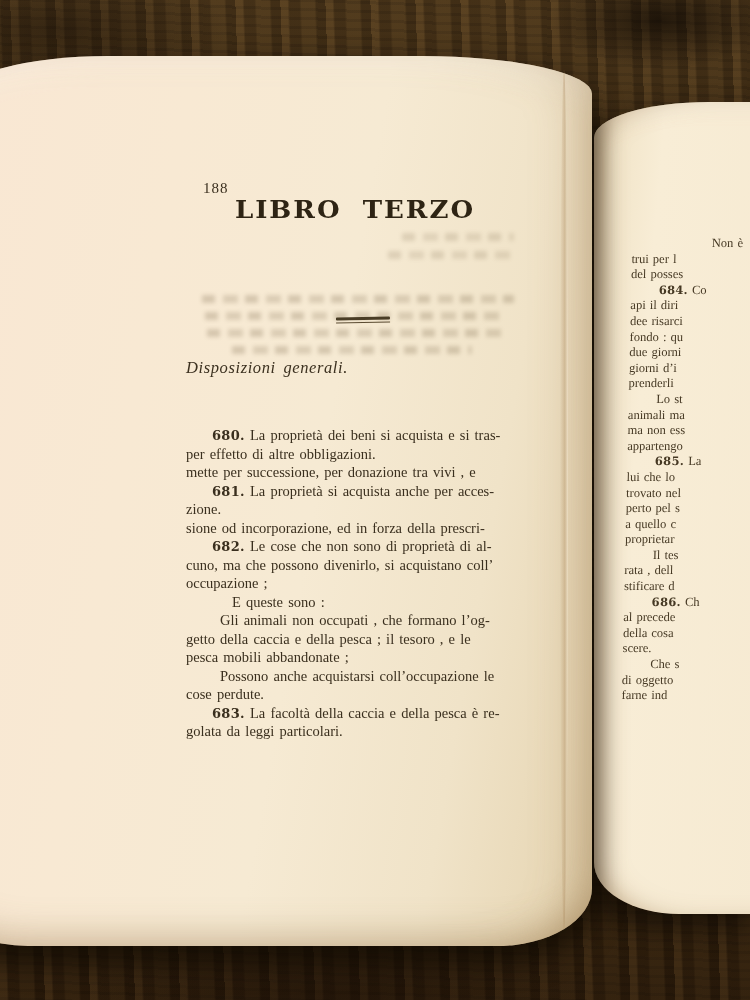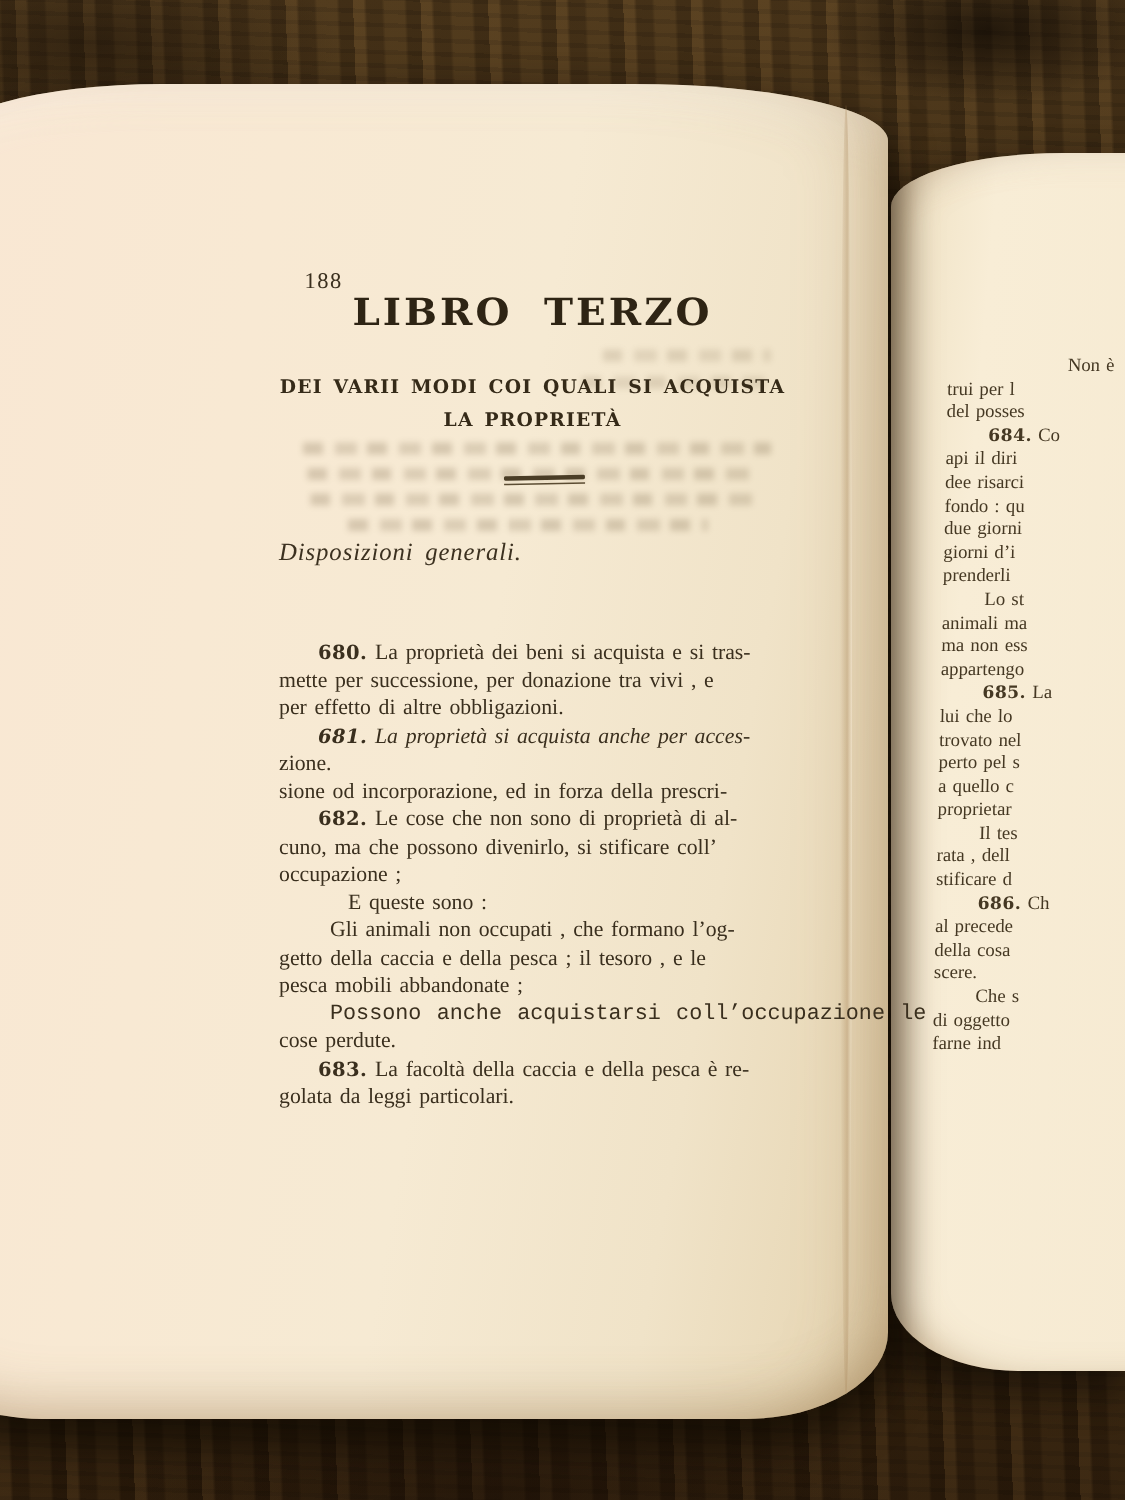--- a/index.html
+++ b/index.html
@@ -96,44 +96,40 @@
 <div class="ghost" style="left:202px;top:295px;width:312px;"></div>
 <div class="ghost" style="left:205px;top:312px;width:300px;"></div>
 <div class="ghost" style="left:207px;top:329px;width:295px;"></div>
 <div class="ghost" style="left:232px;top:346px;width:240px;"></div>
 <div class="ghost" style="left:402px;top:233px;width:112px;opacity:.22;"></div>
 <div class="ghost" style="left:388px;top:251px;width:126px;opacity:.22;"></div>
 
 <div class="content">
   <div class="folio">188</div>
   <div class="title">LIBRO TERZO</div>
-  <div class="subtitle">
-    <div>DEI VARII MODI COI QUALI SI ACQUISTA</div>
-    <div>LA PROPRIETÀ</div>
-  </div>
   <div class="rule">
     <div class="thick"></div>
     <div class="thin"></div>
   </div>
   <div class="section-heading">Disposizioni generali.</div>
   <div class="body-text" id="body-lines">
       <div class="line" style="padding-left: 26px;"><span class="num">680.</span> La proprietà dei beni si acquista e si tras-</div>
+      <div class="line">per effetto di altre obbligazioni.</div>
       <div class="line">mette per successione, per donazione tra vivi , e</div>
-      <div class="line">per effetto di altre obbligazioni.</div>
-      <div class="line" style="padding-left: 26px; font-style: italic;"><span class="num">681.</span> La proprietà si acquista anche per acces-</div>
+      <div class="line" style="padding-left: 26px;"><span class="num">681.</span> La proprietà si acquista anche per acces-</div>
       <div class="line">zione.</div>
       <div class="line">sione od incorporazione, ed in forza della prescri-</div>
       <div class="line" style="padding-left: 26px;"><span class="num">682.</span> Le cose che non sono di proprietà di al-</div>
-      <div class="line">cuno, ma che possono divenirlo, si stificare coll’</div>
+      <div class="line">cuno, ma che possono divenirlo, si acquistano coll’</div>
       <div class="line">occupazione ;</div>
       <div class="line" style="padding-left: 46px;">E queste sono :</div>
       <div class="line" style="padding-left: 34px;">Gli animali non occupati , che formano l’og-</div>
       <div class="line">getto della caccia e della pesca ; il tesoro , e le</div>
       <div class="line">pesca mobili abbandonate ;</div>
-      <div class="line" style="padding-left: 34px; font-family: Liberation Mono, monospace;">Possono anche acquistarsi coll’occupazione le</div>
+      <div class="line" style="padding-left: 34px;">Possono anche acquistarsi coll’occupazione le</div>
       <div class="line">cose perdute.</div>
       <div class="line" style="padding-left: 26px;"><span class="num">683.</span> La facoltà della caccia e della pesca è re-</div>
       <div class="line">golata da leggi particolari.</div>
     </div>
   <div class="right-text" id="right-lines">
       <div class="line" style="padding-left: 80px;">Non è</div>
       <div class="line">trui per l</div>
       <div class="line">del posses</div>
       <div class="line" style="padding-left: 28px;"><span class="num">684.</span> Co</div>
       <div class="line">api il diri</div>

